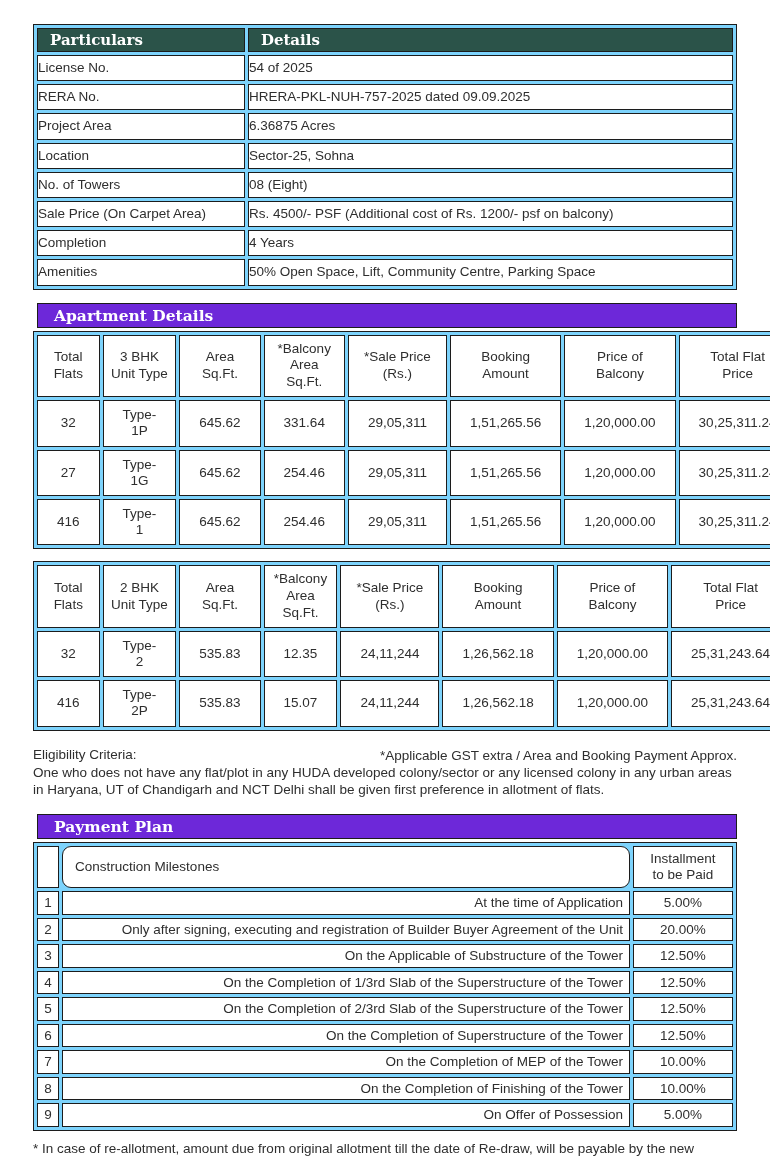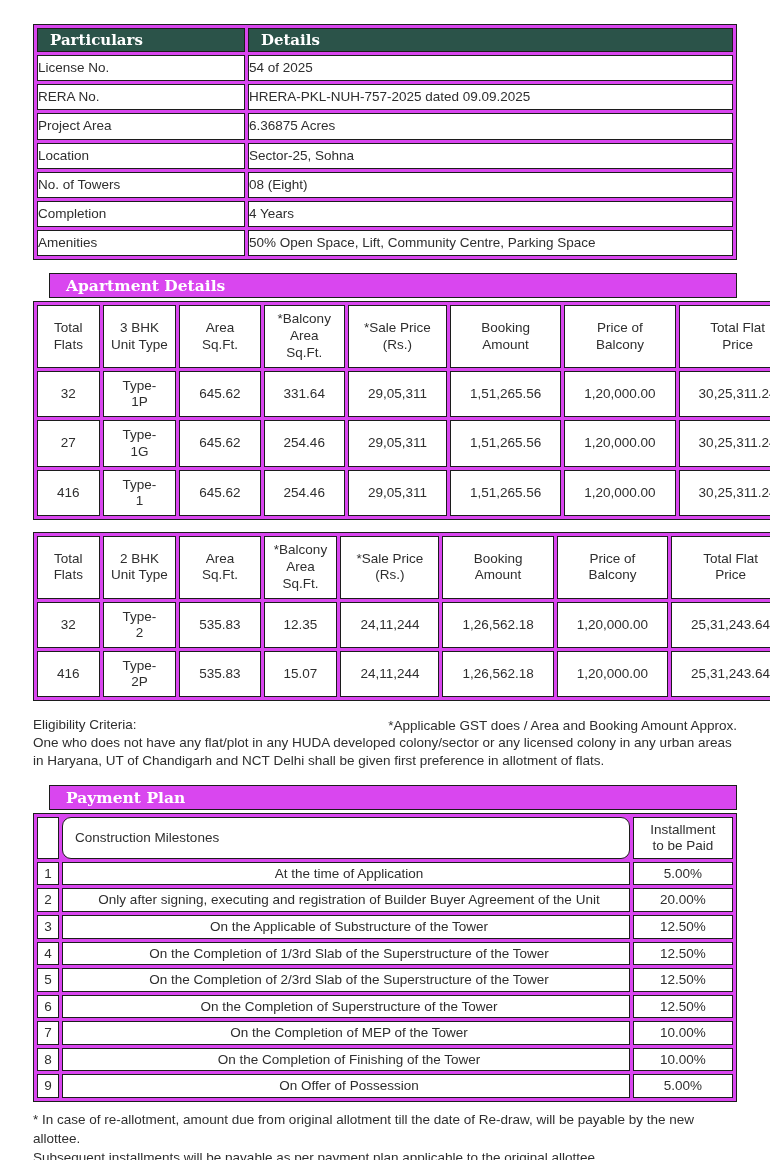--- a/index.html
+++ b/index.html
@@ -20,41 +20,41 @@
     color: #1d3a33;
     margin: 0 0 21px 0;
     letter-spacing: 0.3px;
   }
 
   table {
     width: 100%;
     border-collapse: separate;
     border-spacing: 3px;
     border: 1px solid #1c1c1c;
-    background: #d946ef;
+    background: #7dd3fc;
   }
   th, td { border: 1px solid #1c1c1c; background: #fff; }
 
   
   .t1 th {
     background: #2b5349; color: #ffffff;
     font-family: "DejaVu Serif", serif;
     font-weight: bold; font-size: 15px;
     text-align: left; padding: 2px 12px;
   }
   .t1 td { font-size: 13.5px; padding: 4px 0; line-height: 1.2; }
 
   
   .section-bar {
-    background: #d946ef; color: #ffffff;
+    background: #6d28d9; color: #ffffff;
     border: 1px solid #1c1c1c;
     font-family: "DejaVu Serif", serif;
     font-weight: bold; font-size: 15.5px;
     padding: 2px 16px;
-    margin: 13px 0 3px 16px;
+    margin: 13px 0 3px 4px;
   }
   .section-bar.payment { margin-top: 15px; }
 
   
   .apt { margin-bottom: 12px; }
   .apt th {
     font-weight: normal; font-size: 13.5px;
     text-align: center; padding: 5px 2px;
     white-space: pre-line; line-height: 1.25;
   }
@@ -70,21 +70,21 @@
     clear: both; font-size: 13.5px; margin: 2px 0 0 0;
     white-space: pre-line; line-height: 1.3;
   }
 
   
   .pay th { font-weight: normal; font-size: 13.5px; padding: 4px 6px; line-height: 1.2; }
   .pay th.mile { text-align: left; padding-left: 12px; border-radius: 9px; }
   .pay th.inst { text-align: center; white-space: pre-line; }
   .pay td { font-size: 13.5px; padding: 2px 6px; line-height: 1.3; }
   .pay td.num  { text-align: center; padding: 2px 1px; }
-  .pay td.mile { text-align: center; padding-left: 12px; }
+  .pay td.mile { text-align: right; padding-left: 12px; }
   .pay td.inst { text-align: center; }
 
   .footer-note {
     font-size: 13.5px; margin: 9px 0 0 0;
     white-space: pre-line; line-height: 1.4;
   }
 </style>
 </head>
 <body>
 
@@ -115,20 +115,24 @@
           <td>Project Area</td>
           <td>6.36875 Acres</td>
         </tr>
       <tr>
           <td>Location</td>
           <td>Sector-25, Sohna</td>
         </tr>
       <tr>
           <td>No. of Towers</td>
           <td>08 (Eight)</td>
+        </tr>
+      <tr>
+          <td>Sale Price (On Carpet Area)</td>
+          <td>Rs. 4500/- PSF (Additional cost of Rs. 1200/- psf on balcony)</td>
         </tr>
       <tr>
           <td>Completion</td>
           <td>4 Years</td>
         </tr>
       <tr>
           <td>Amenities</td>
           <td>50% Open Space, Lift, Community Centre, Parking Space</td>
         </tr>
     </tbody>
@@ -251,21 +255,21 @@
         <td>535.83</td>
         <td>15.07</td>
         <td>24,11,244</td>
         <td>1,26,562.18</td>
         <td>1,20,000.00</td>
         <td>25,31,243.64</td>
       </tr>
     </tbody>
   </table>
 
-  <div class="gst-note">*Applicable GST does / Area and Booking Amount Approx.</div>
+  <div class="gst-note">*Applicable GST extra / Area and Booking Payment Approx.</div>
   <div class="elig-heading">Eligibility Criteria:</div>
   <p class="elig-text">One who does not have any flat/plot in any HUDA developed colony/sector or any licensed colony in any urban areas
 in Haryana, UT of Chandigarh and NCT Delhi shall be given first preference in allotment of flats.</p>
 
   <div class="section-bar payment">
     <span>Payment Plan</span>
   </div>
 
   <table class="pay">
     <colgroup>

